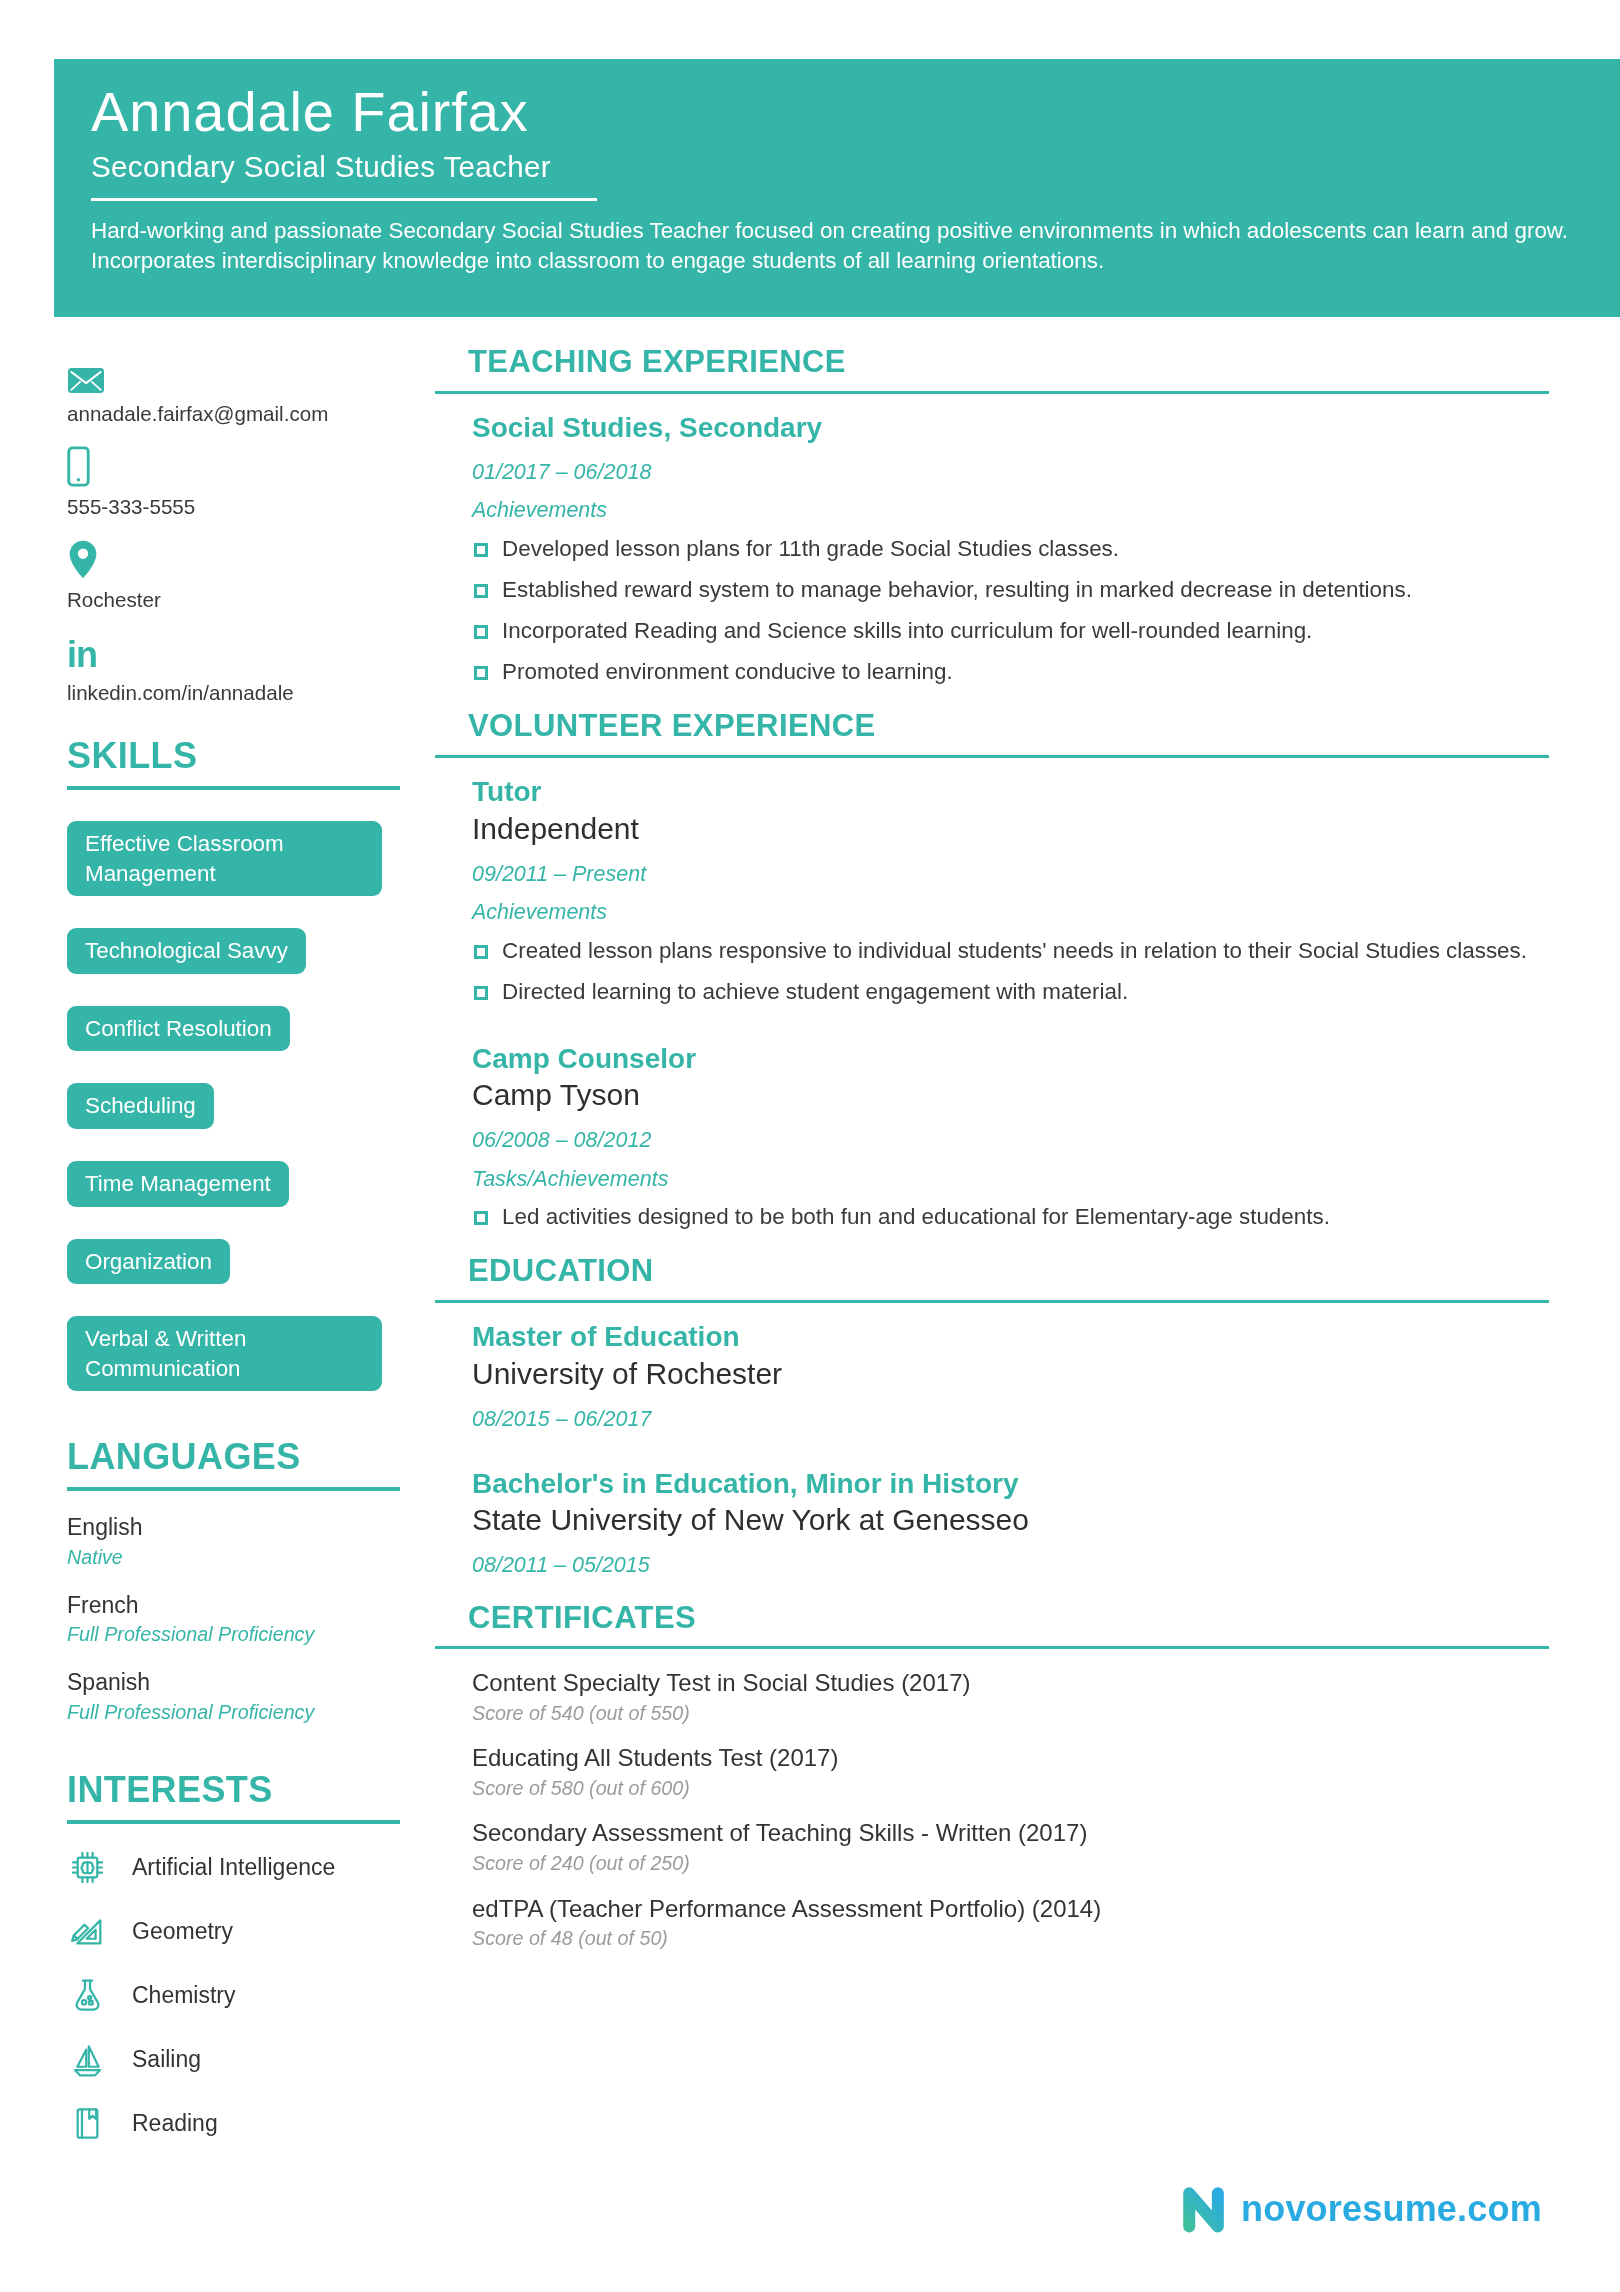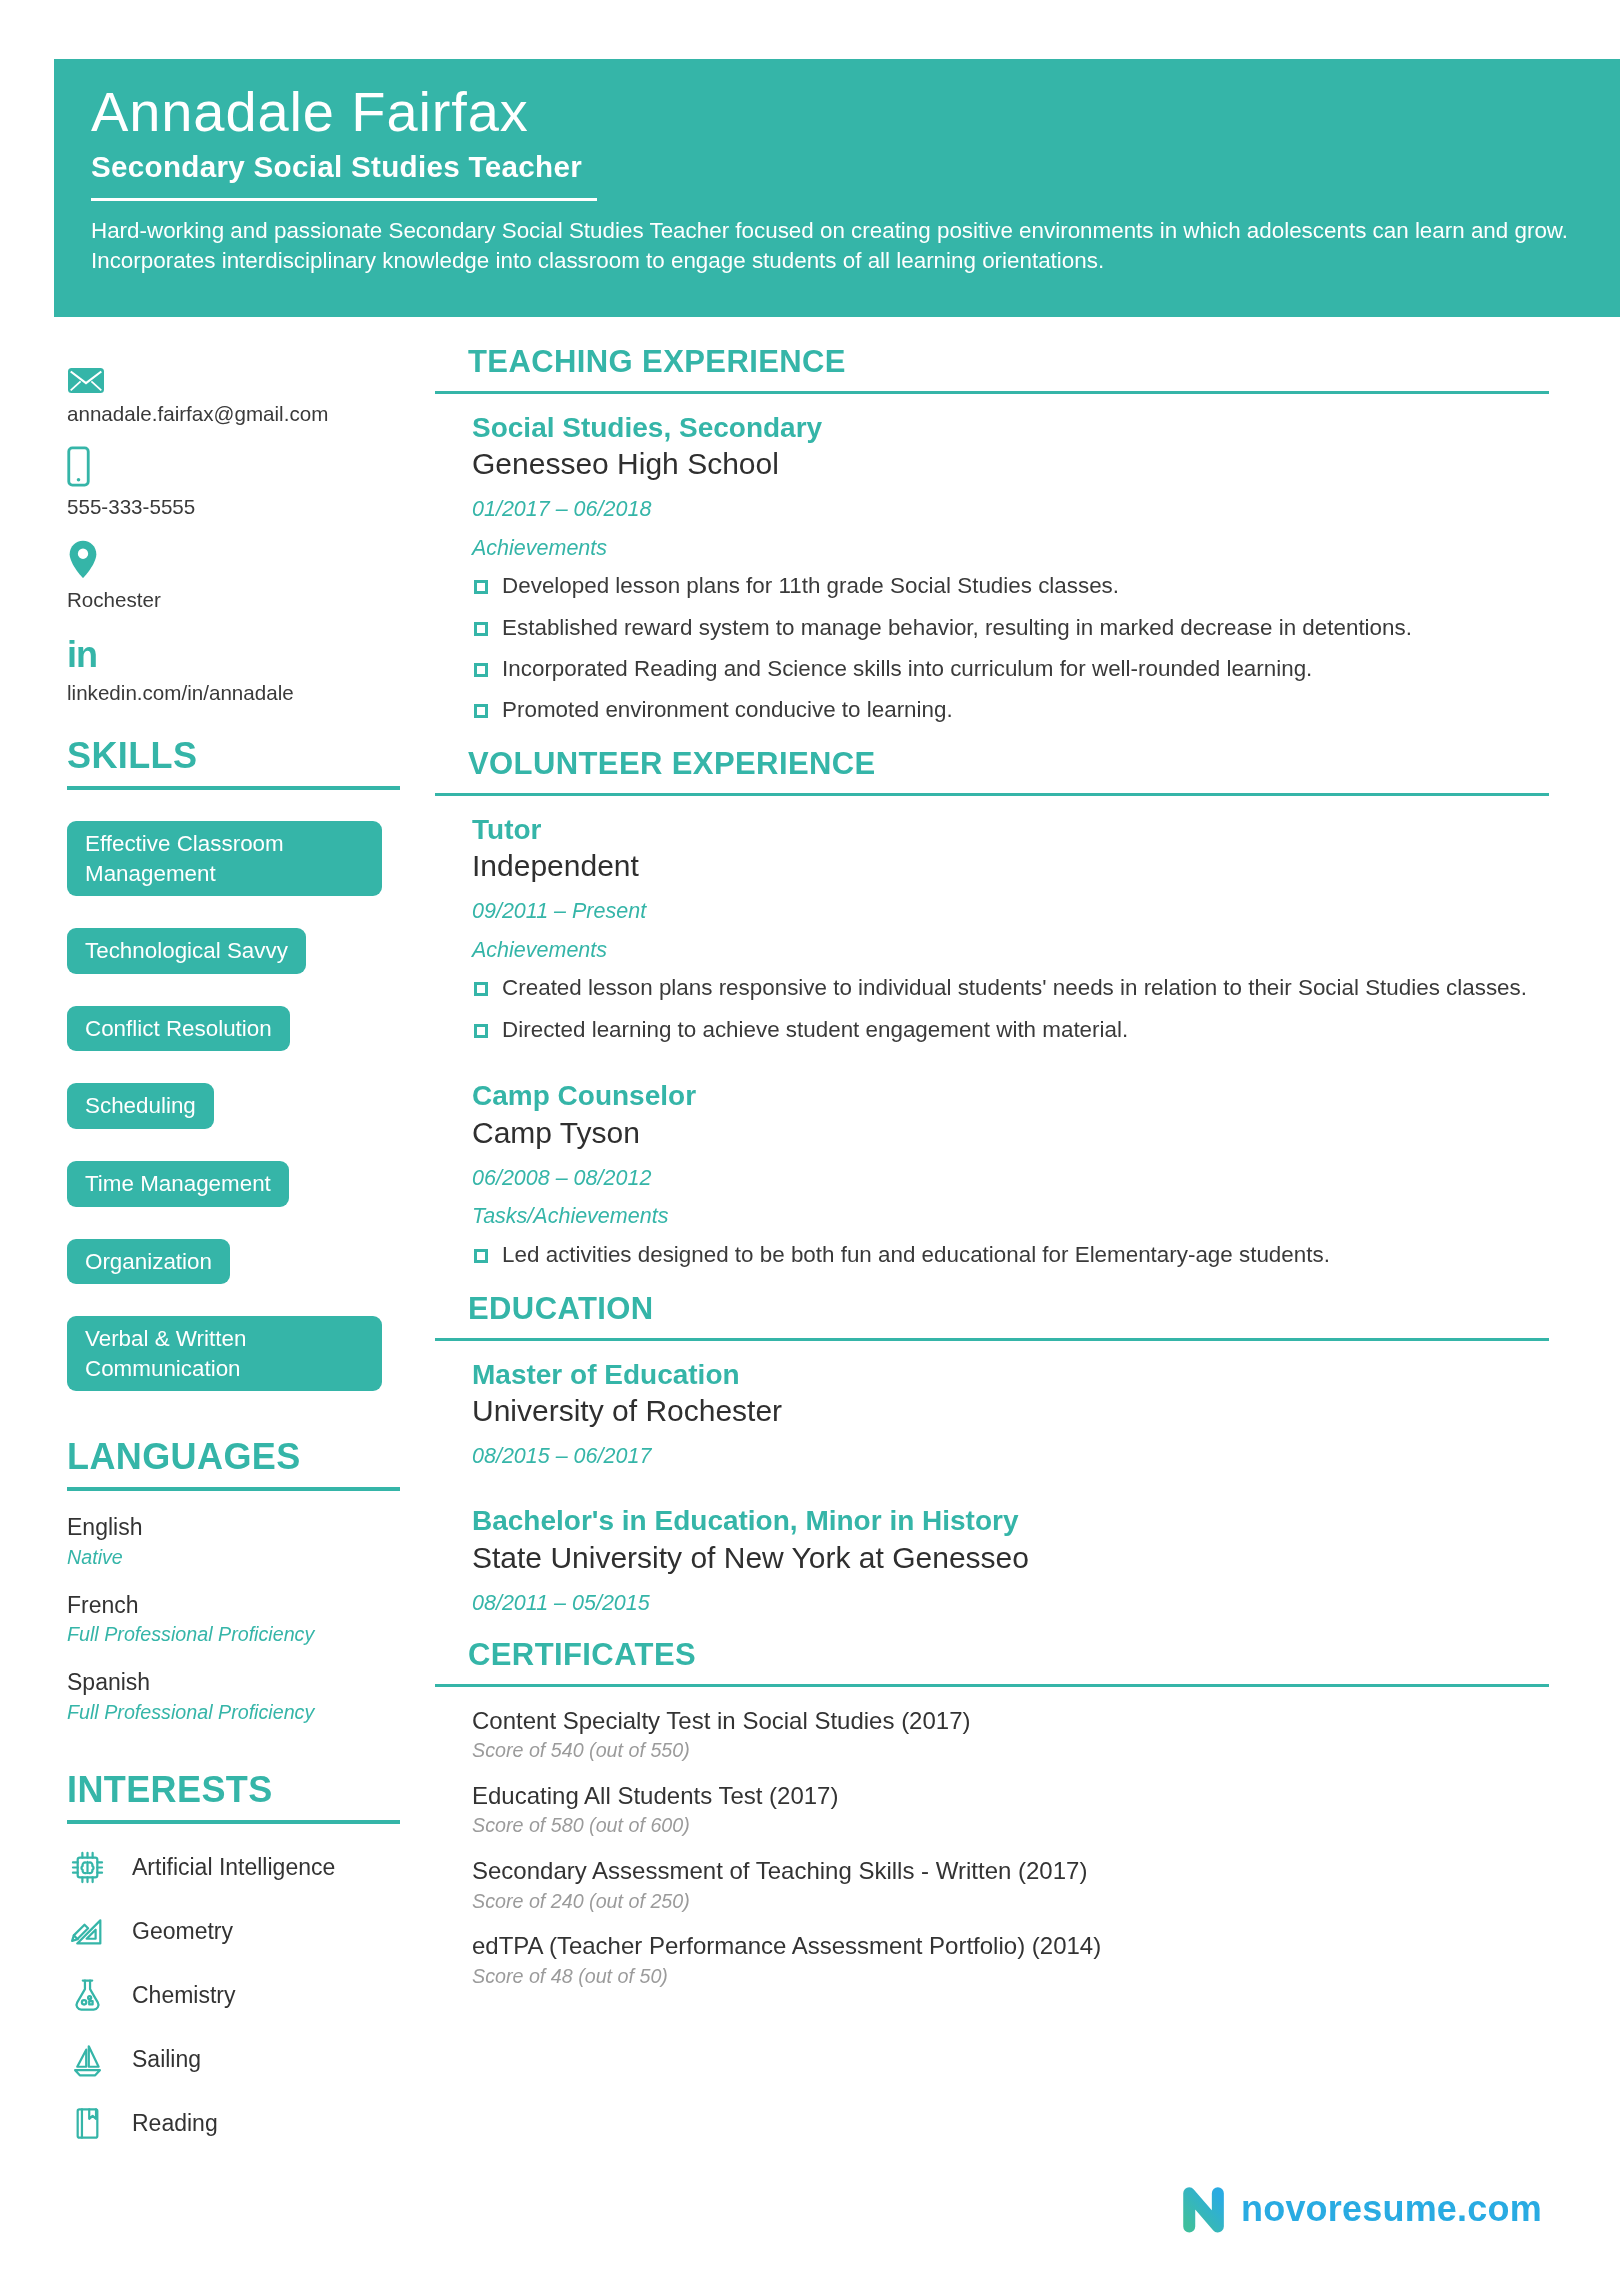--- a/index.html
+++ b/index.html
@@ -3,21 +3,21 @@
 <meta charset="utf-8">
 <style>
   html,body{margin:0;padding:0;background:#fff;}
   body{font-family:"Liberation Sans",sans-serif;-webkit-font-smoothing:antialiased;}
   .page{position:relative;width:1620px;height:2293px;background:#ffffff;overflow:hidden;}
 
   
   .header{position:absolute;left:54px;top:59px;right:0;height:258px;background:#35b5a8;
           box-sizing:border-box;padding:23px 48px 0 37px;color:#fff;}
   .name{font-size:56px;line-height:1.08;font-weight:400;letter-spacing:0.9px;}
-  .subtitle{font-size:29.6px;font-weight:700;margin-top:8px;letter-spacing:0.3px;}
+  .subtitle{font-size:29.6px;font-weight:400;margin-top:8px;letter-spacing:0.3px;}
   .subtitle-rule{width:506px;height:3.6px;background:#ffffff;margin-top:13.4px;}
   .summary{font-size:22.4px;line-height:30px;margin-top:14.3px;max-width:1487px;}
 
   
   .sidebar{position:absolute;left:67px;top:351px;width:333px;}
   .contact-item{margin-bottom:18px;}
   .contact-icon{height:43px;display:flex;align-items:flex-end;margin-bottom:8px;}
   .contact-text{font-size:20.6px;color:#3a3a3a;}
   .in-glyph{font-size:36px;line-height:36px;font-weight:700;color:#35b5a8;letter-spacing:-0.9px;}
 
@@ -221,21 +221,20 @@
     </section>
   </aside>
 
   <main class="main">
 
     <section class="m-section">
       <h2 class="m-heading" style="margin:0;">TEACHING EXPERIENCE</h2>
       <div class="m-body">
         <div class="entry">
           <div class="role">Social Studies, Secondary</div>
-          <div class="org">Genesseo High School</div>
           <div class="edate">01/2017 – 06/2018</div>
           <div class="elabel">Achievements</div>
           <div class="bullets">
             <div class="bullet">
                 <span class="sq"></span>
                 <span>Developed lesson plans for 11th grade Social Studies classes.</span>
               </div>
             <div class="bullet">
                 <span class="sq"></span>
                 <span>Established reward system to manage behavior, resulting in marked decrease in detentions.</span>

